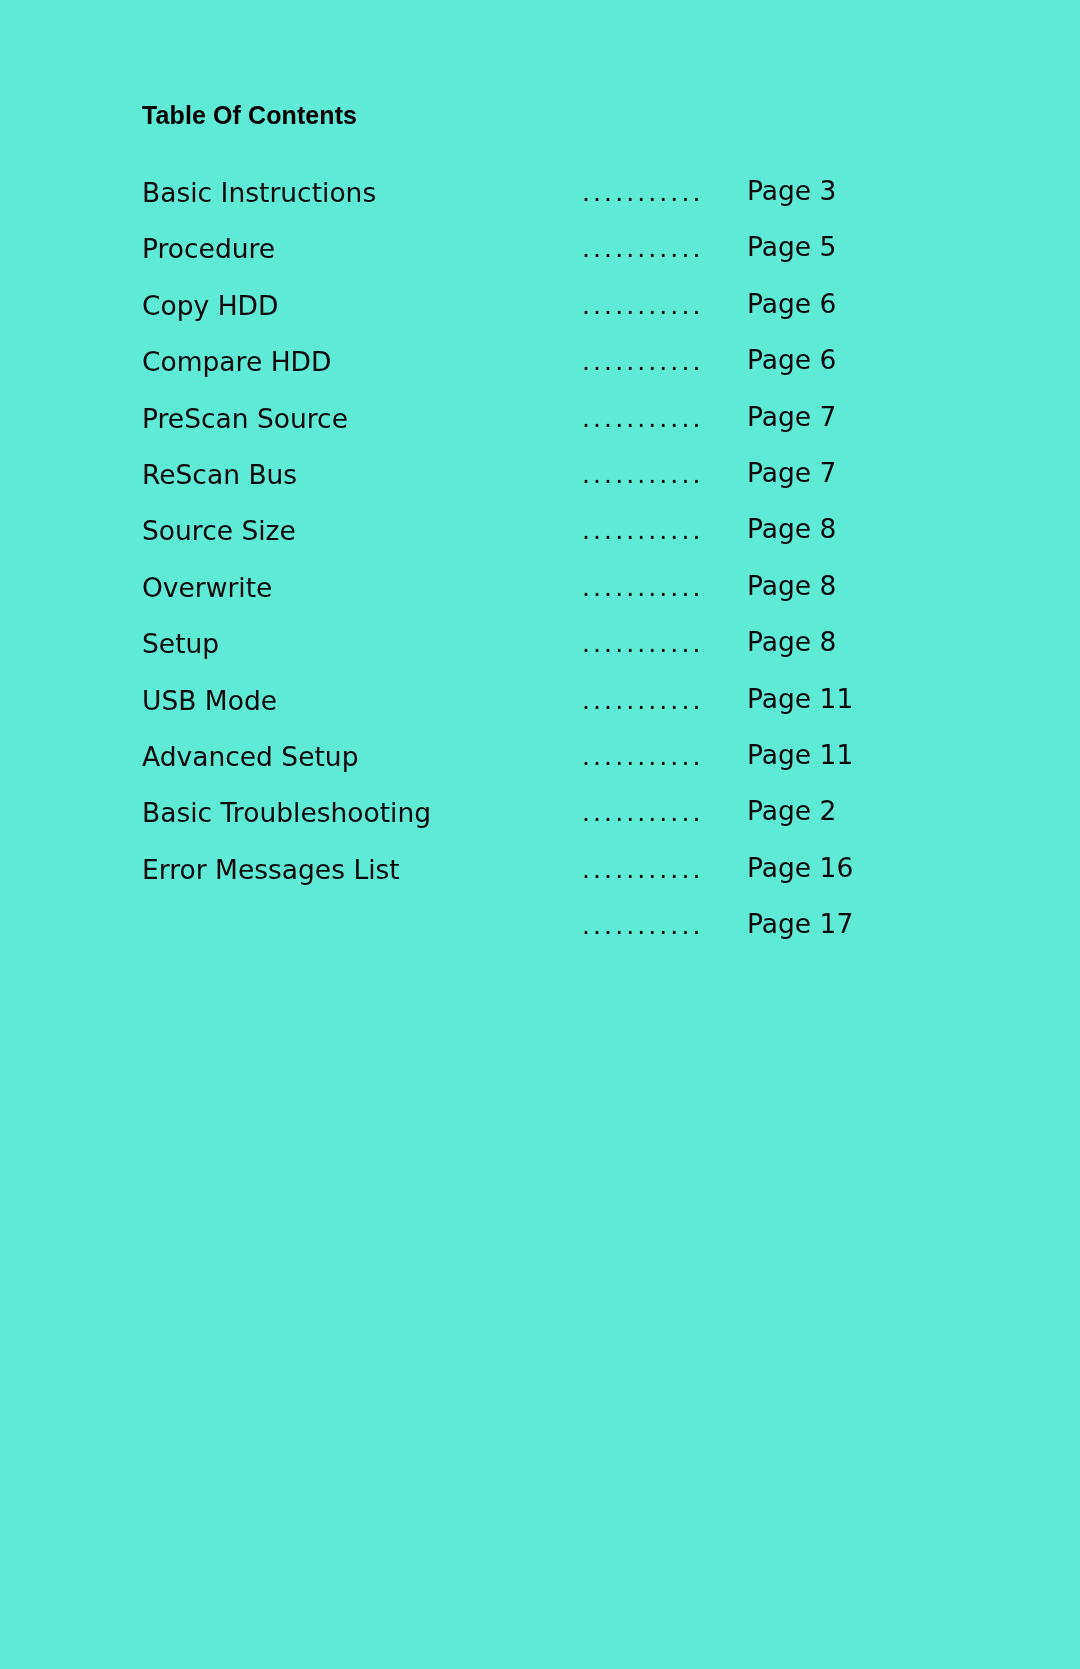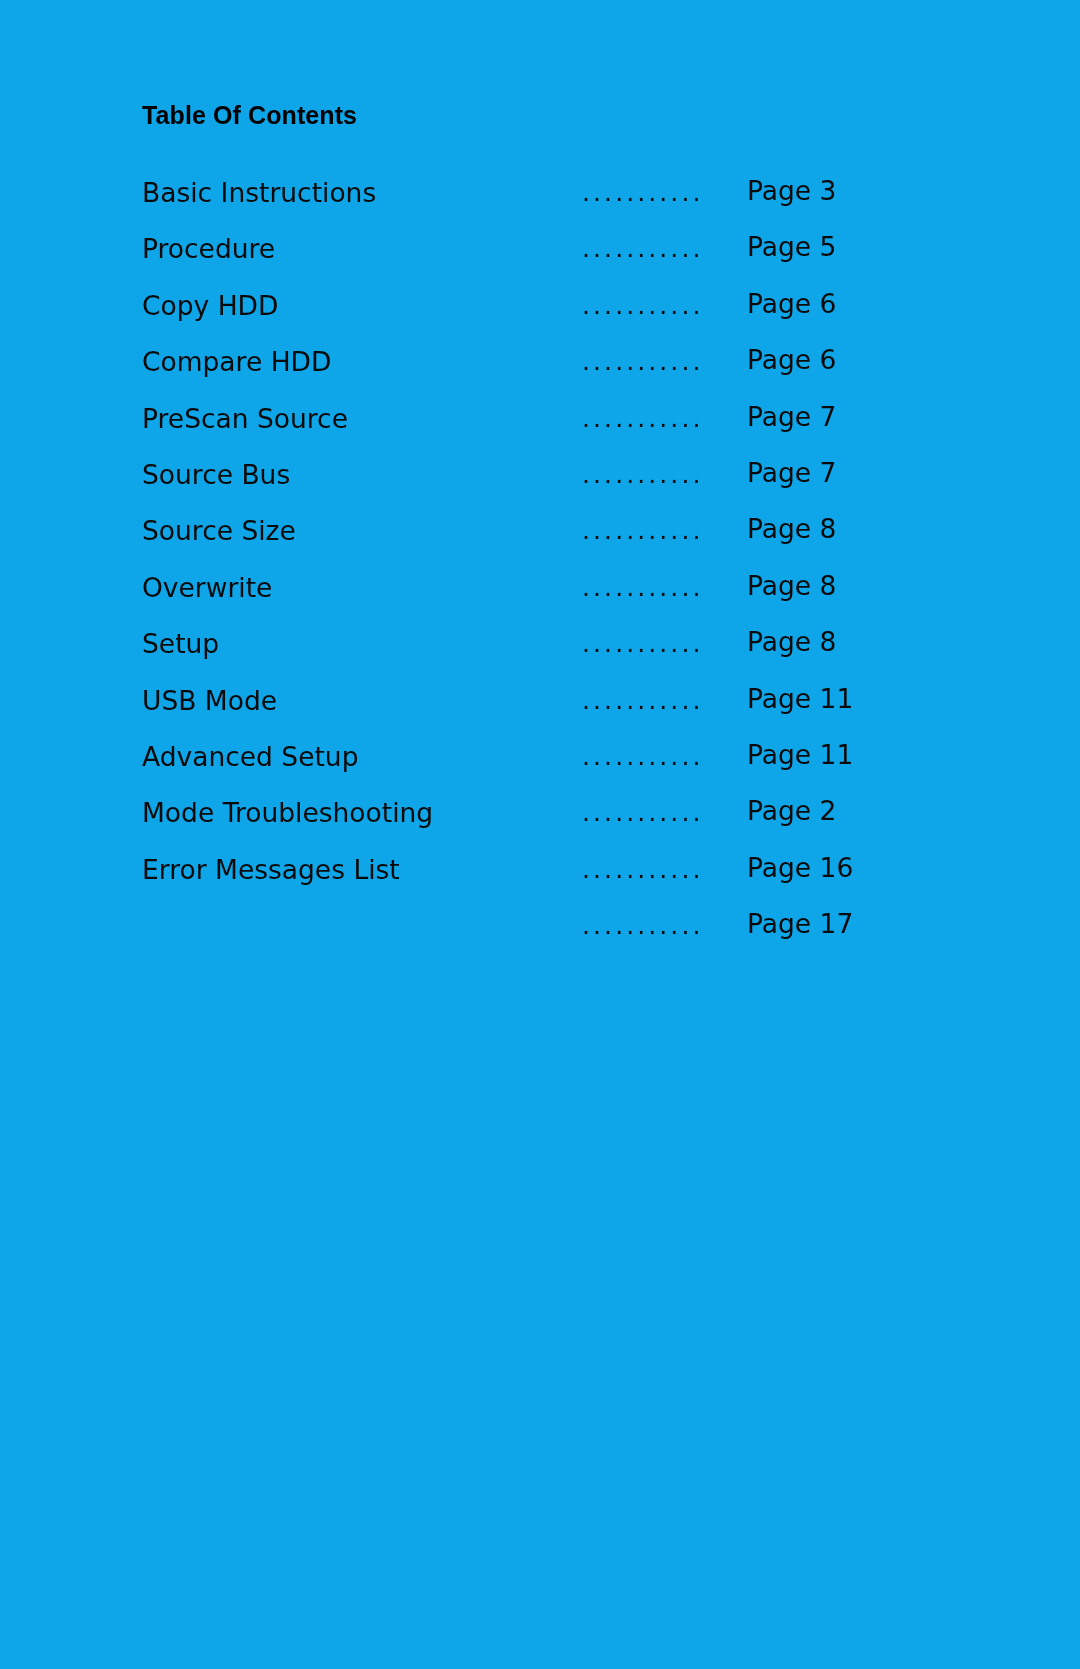--- a/index.html
+++ b/index.html
@@ -5,21 +5,21 @@
   html, body {
     margin: 0;
     padding: 0;
     background: #ffffff;
   }
 
   .page {
     position: relative;
     width: 1080px;
     height: 1669px;
-    background: #0ea5e9;
+    background: #5eead4;
     overflow: hidden;
     font-family: "DejaVu Sans", sans-serif;
     -webkit-font-smoothing: antialiased;
   }
 
   
   .doc-title {
     position: absolute;
     left: 142px;
     top: 100px;
@@ -115,21 +115,21 @@
         <span class="toc-label">Compare HDD</span>
         <span class="toc-leader">............</span>
         <span class="toc-page">Page 6</span>
       </div>
       <div class="toc-row">
         <span class="toc-label">PreScan Source</span>
         <span class="toc-leader">............</span>
         <span class="toc-page">Page 7</span>
       </div>
       <div class="toc-row">
-        <span class="toc-label">Source Bus</span>
+        <span class="toc-label">ReScan Bus</span>
         <span class="toc-leader">............</span>
         <span class="toc-page">Page 7</span>
       </div>
       <div class="toc-row">
         <span class="toc-label">Source Size</span>
         <span class="toc-leader">............</span>
         <span class="toc-page">Page 8</span>
       </div>
       <div class="toc-row">
         <span class="toc-label">Overwrite</span>
@@ -145,21 +145,21 @@
         <span class="toc-label">USB Mode</span>
         <span class="toc-leader">............</span>
         <span class="toc-page">Page 11</span>
       </div>
       <div class="toc-row">
         <span class="toc-label">Advanced Setup</span>
         <span class="toc-leader">............</span>
         <span class="toc-page">Page 11</span>
       </div>
       <div class="toc-row">
-        <span class="toc-label">Mode Troubleshooting</span>
+        <span class="toc-label">Basic Troubleshooting</span>
         <span class="toc-leader">............</span>
         <span class="toc-page">Page 2</span>
       </div>
       <div class="toc-row">
         <span class="toc-label">Error Messages List</span>
         <span class="toc-leader">............</span>
         <span class="toc-page">Page 16</span>
       </div>
       <div class="toc-row">
         <span class="toc-leader">............</span>

